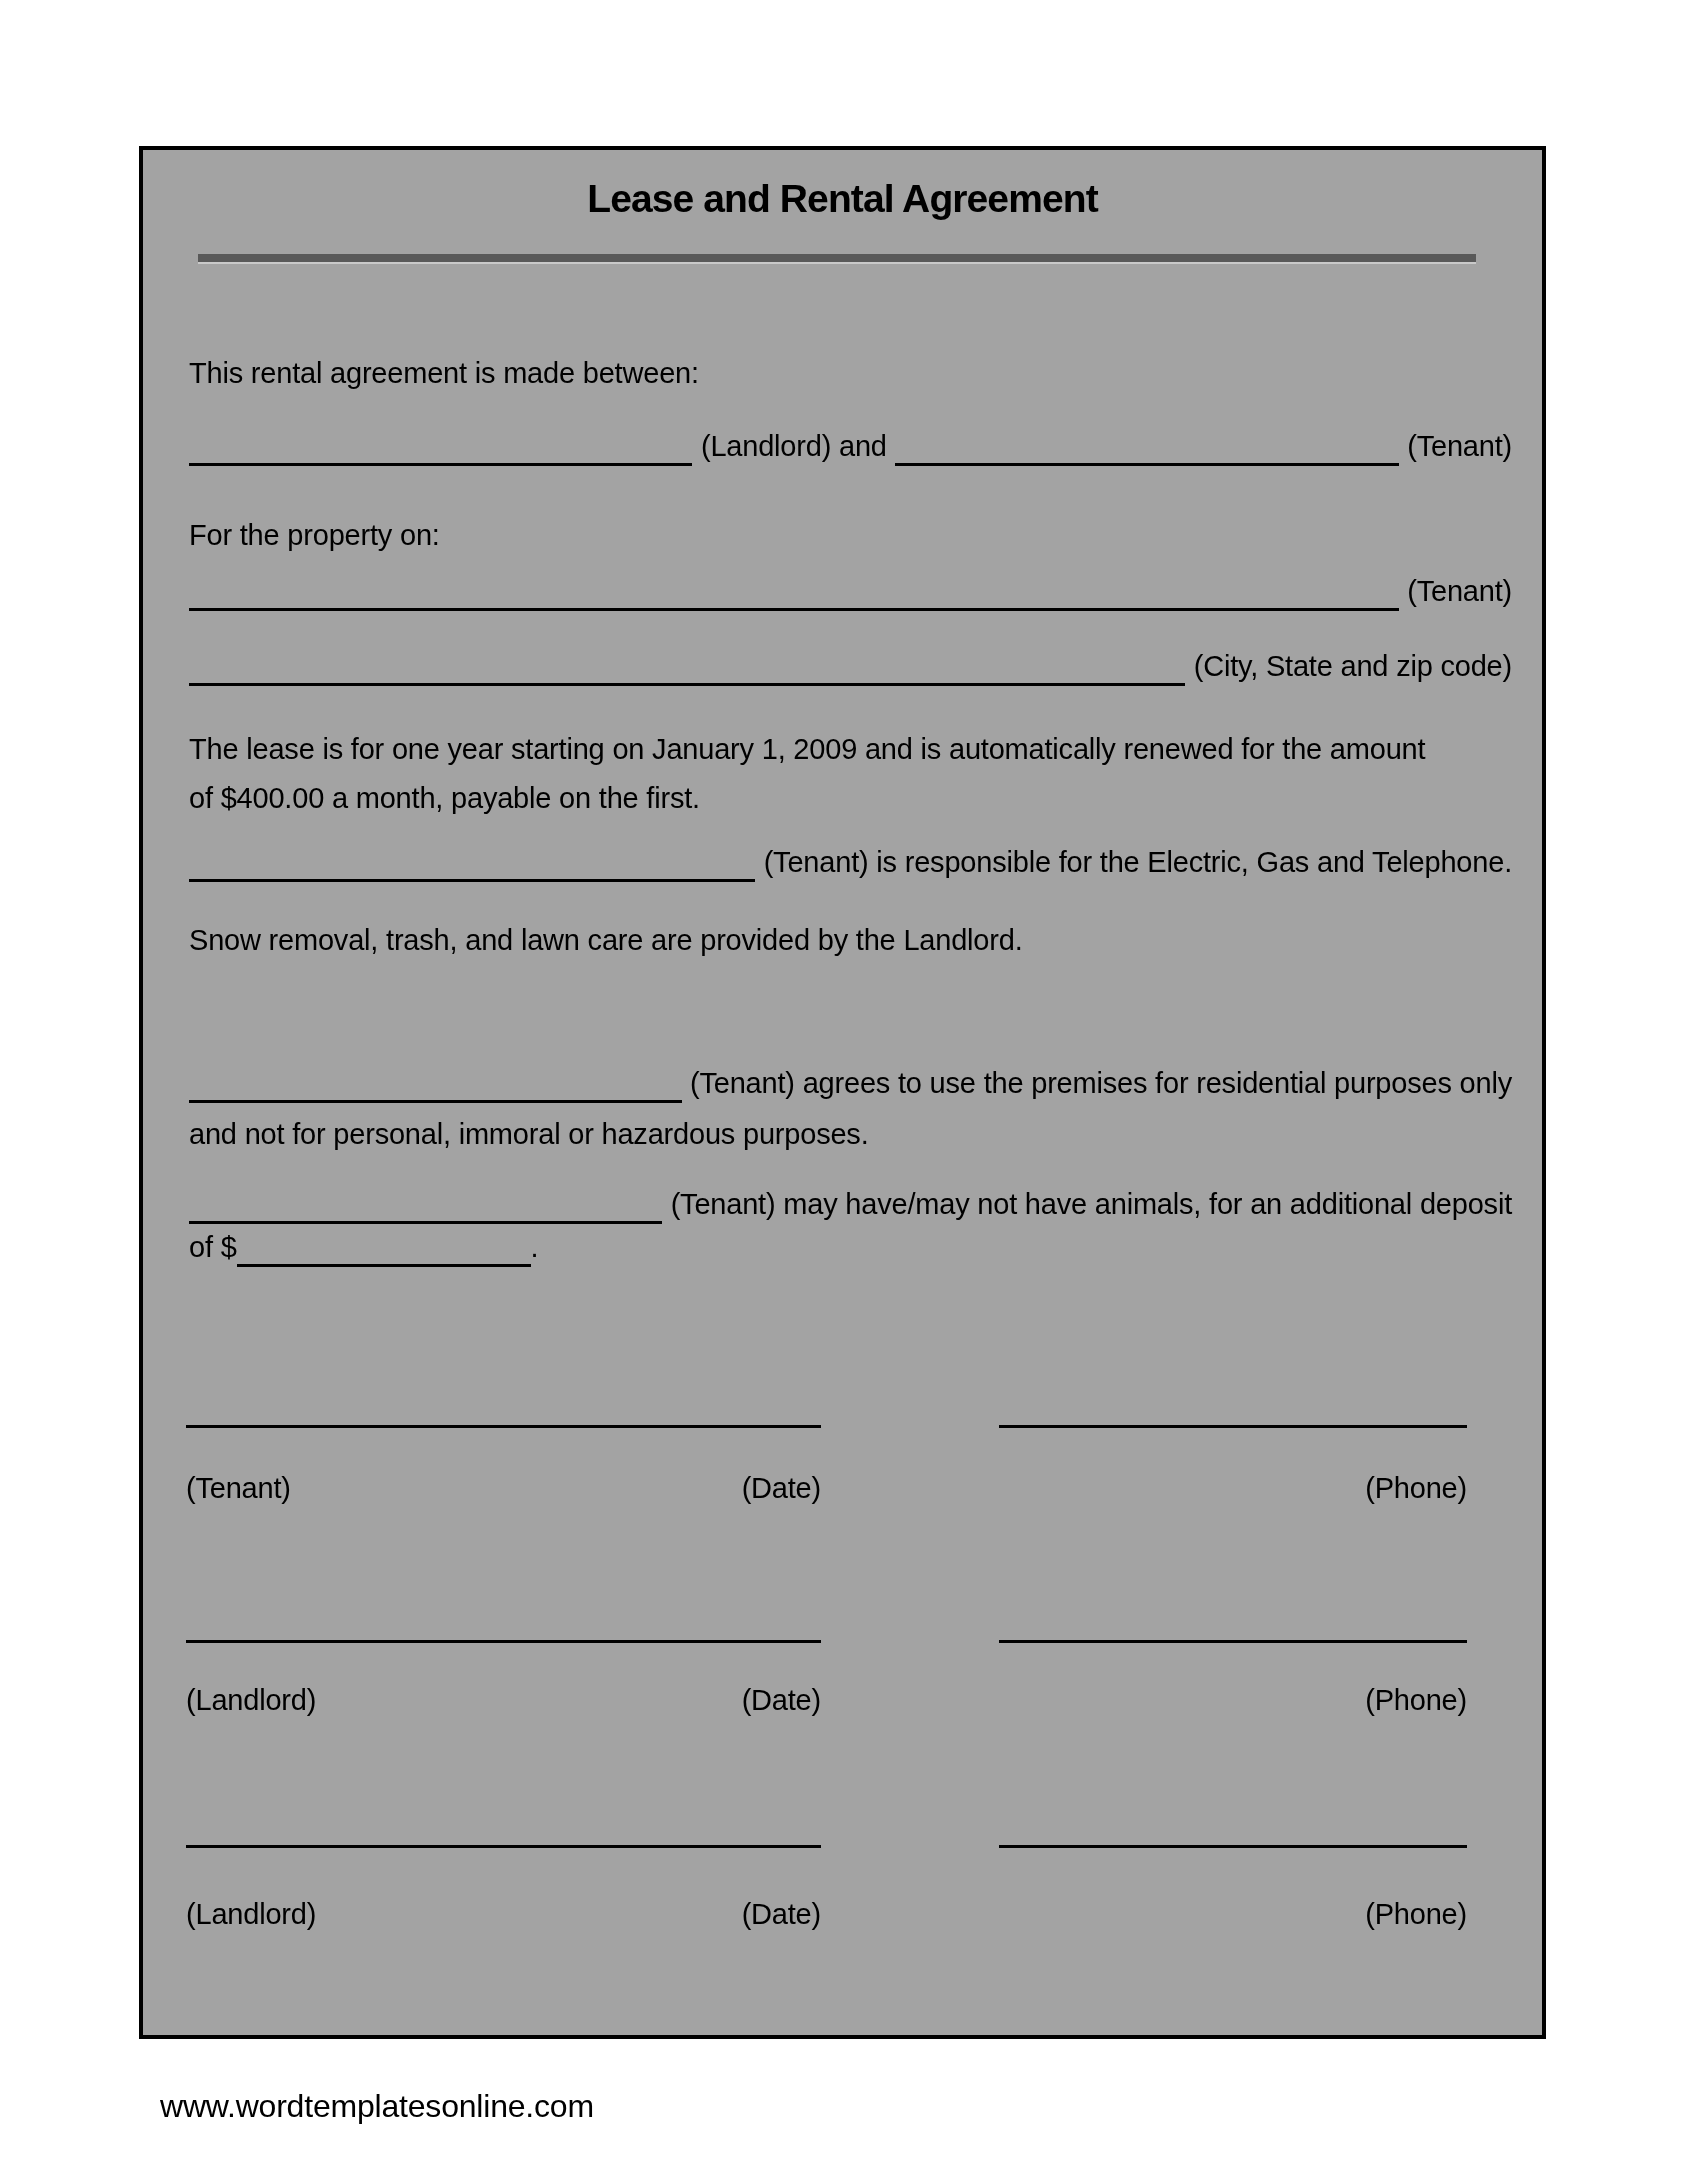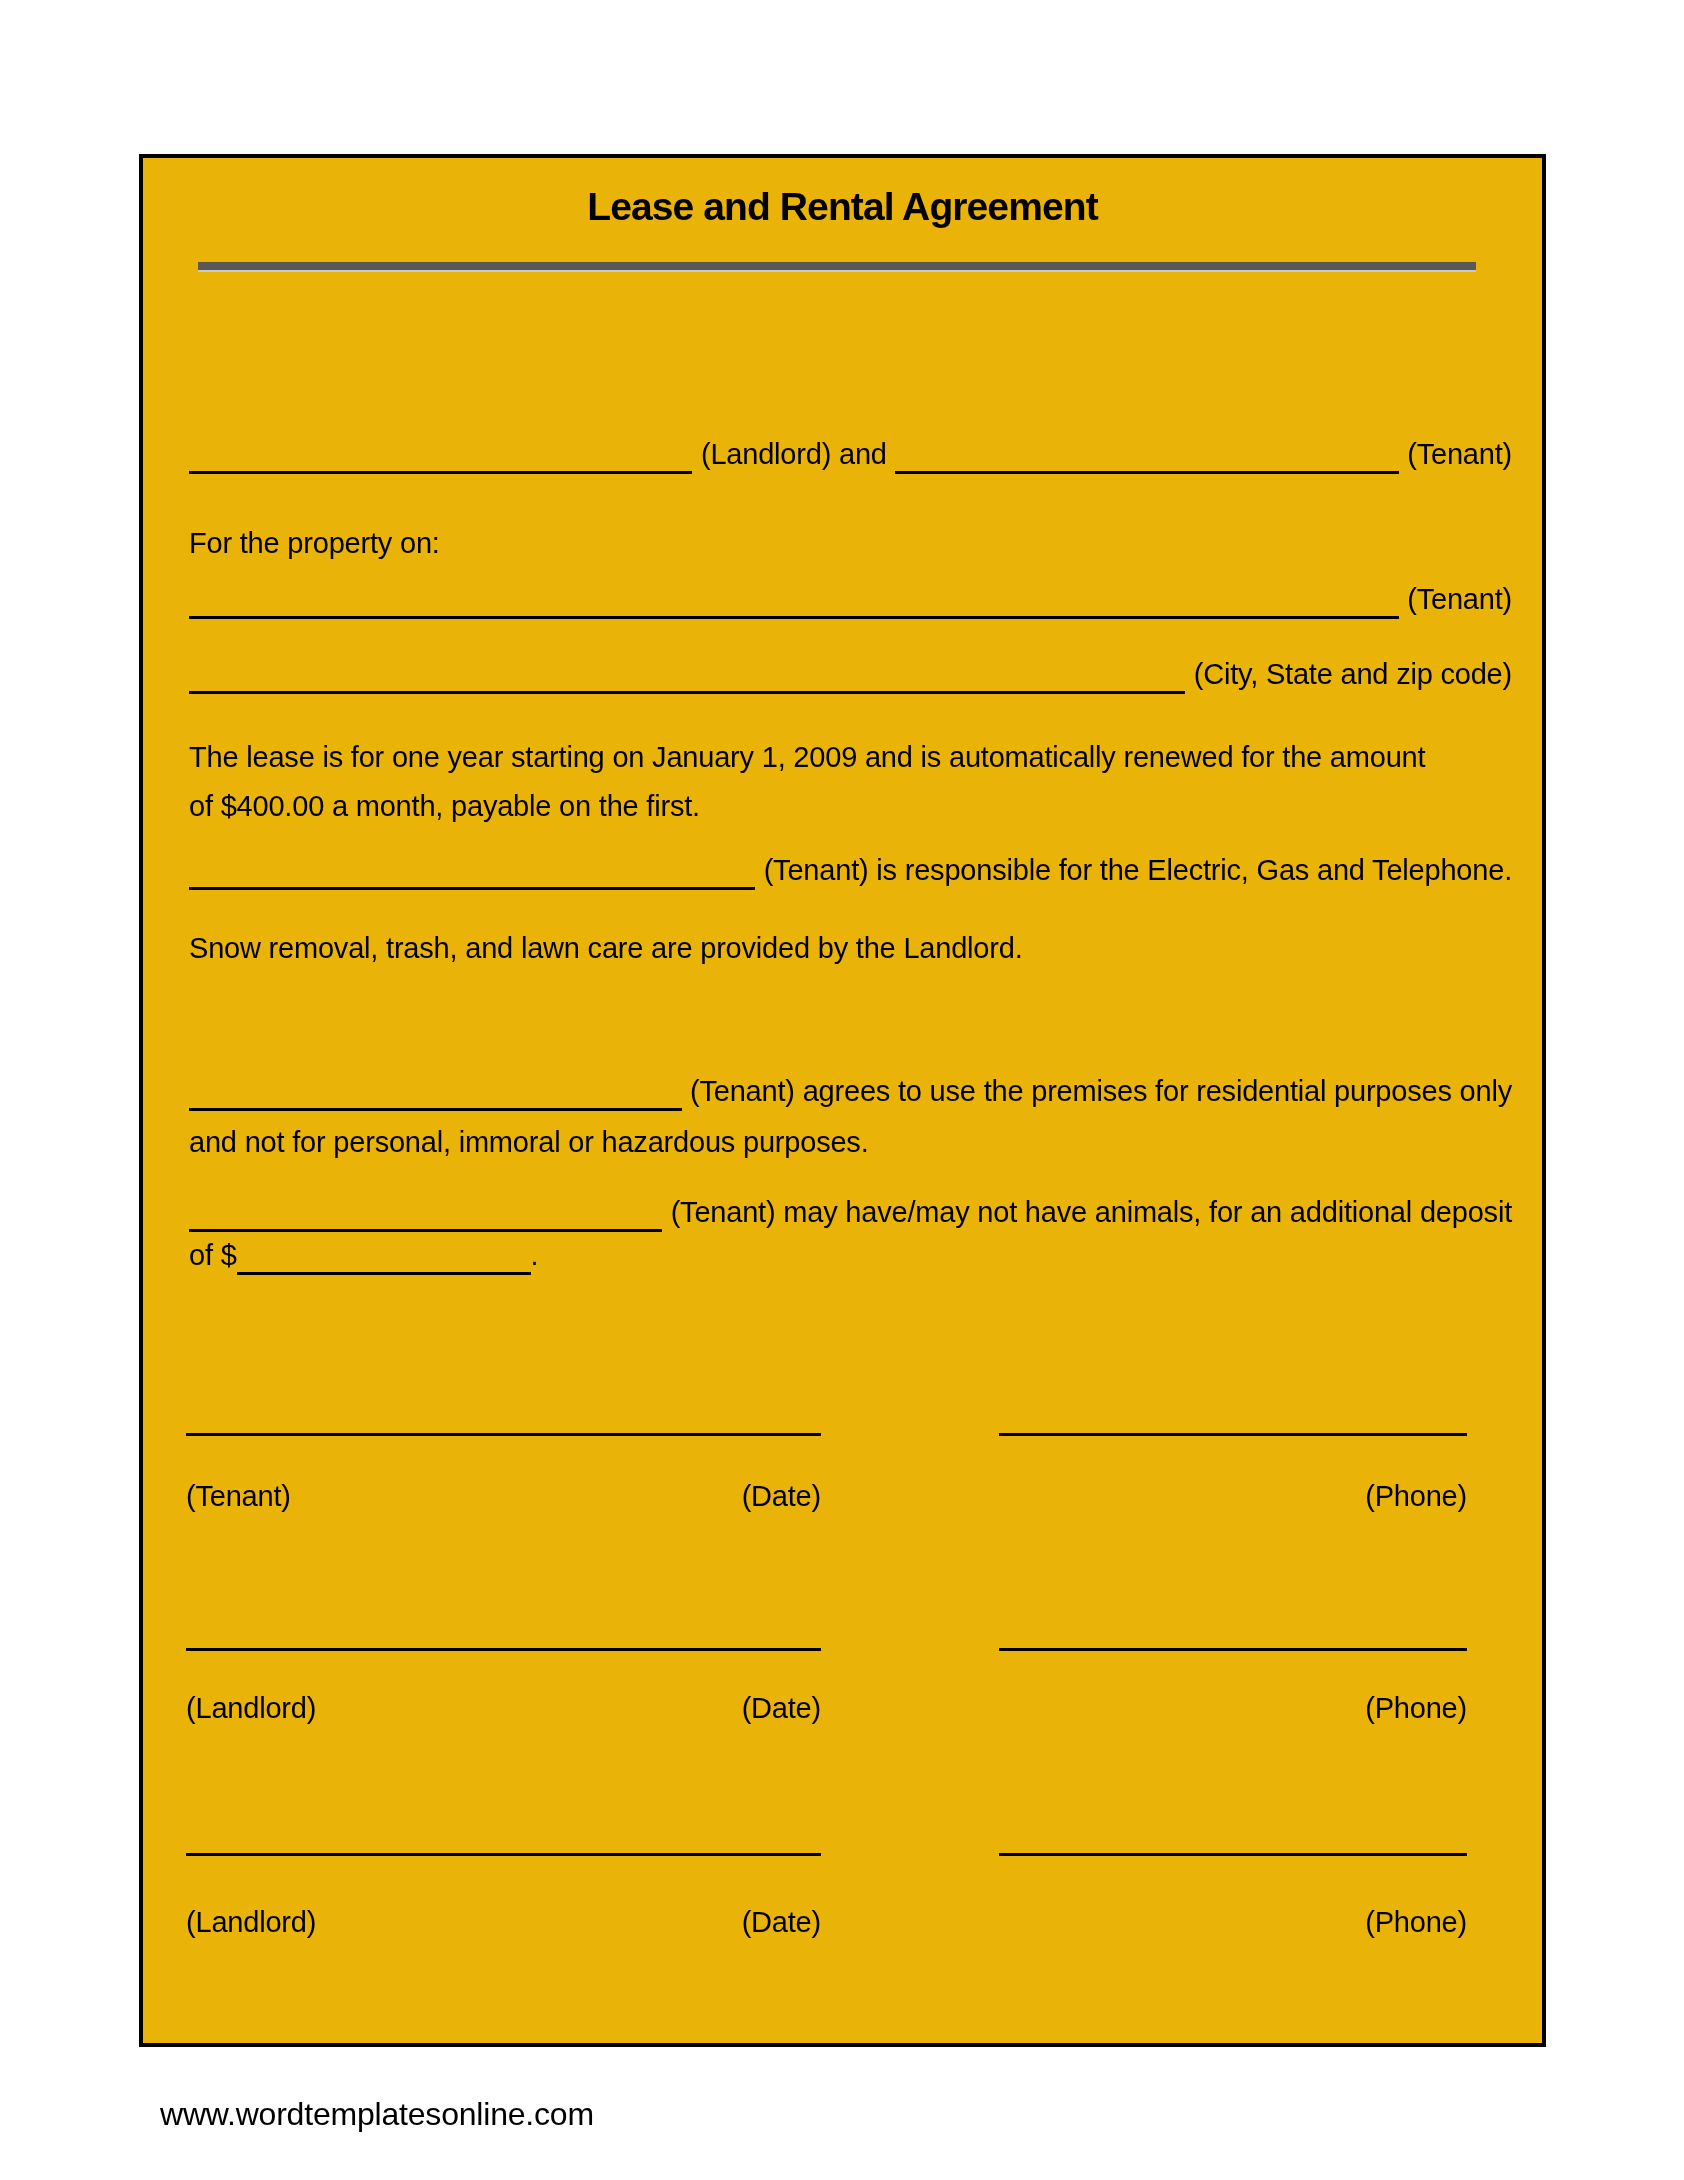--- a/index.html
+++ b/index.html
@@ -15,22 +15,21 @@
     color: #000000;
   }
   .sheet {
     position: absolute;
     left: 139px;
     top: 146px;
     width: 1407px;
     height: 1893px;
     box-sizing: border-box;
     border: 4.3px solid #000000;
-    background: #eab308;
-    margin-top: 8px;
+    background: #a3a3a3;
   }
   .abs { position: absolute; }
 
   .doc-title {
     left: 0;
     right: 0;
     top: 27px;
     text-align: center;
     font-size: 39px;
     font-weight: bold;
@@ -110,20 +109,21 @@
   }
 </style>
 </head>
 <body>
 
 <div class="sheet">
 
   <div class="abs doc-title">Lease and Rental Agreement</div>
   <div class="abs title-rule"></div>
 
+  <div class="abs text" style="top:204px">This rental agreement is made between:</div>
 
   <div class="abs row" style="top:277px">
     <span class="fill"></span>
     <span class="lbl-both">(Landlord) and</span>
     <span class="fill"></span>
     <span class="lbl-after-fill">(Tenant)</span>
   </div>
 
   <div class="abs text" style="top:366px">For the property on:</div>
 

